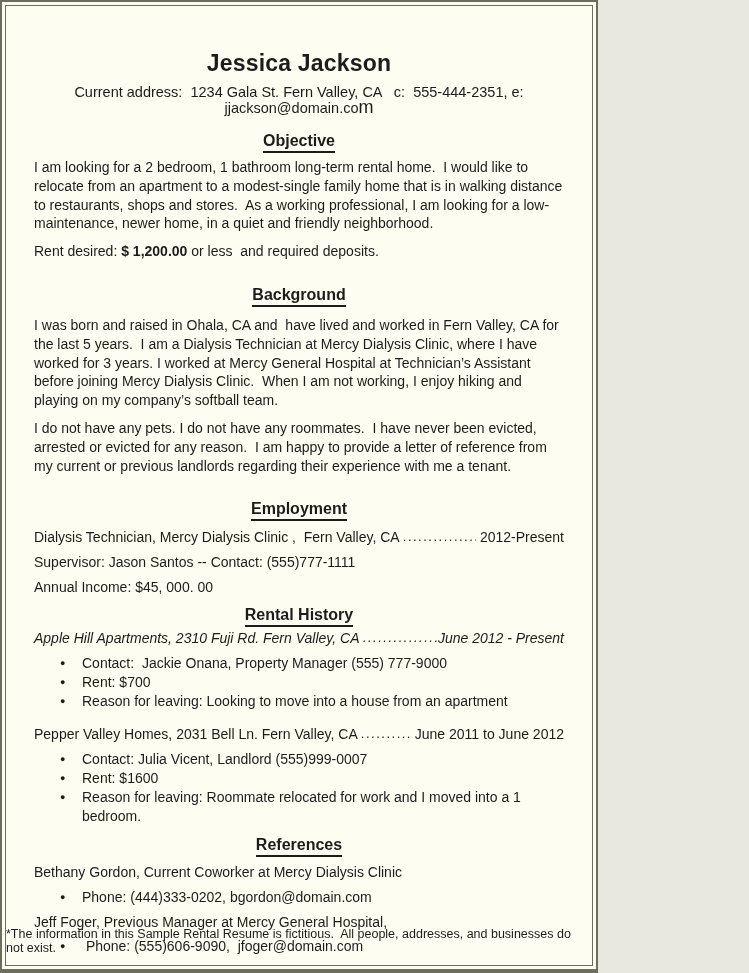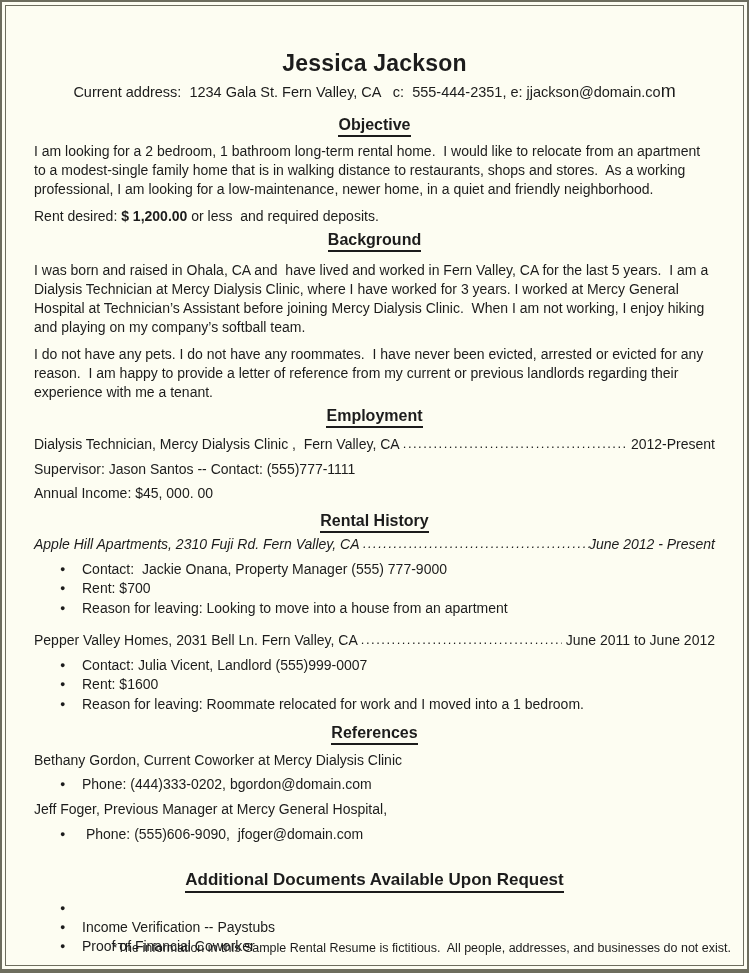--- a/index.html
+++ b/index.html
@@ -3,21 +3,21 @@
 <meta charset="utf-8">
 <style>
   html,body { margin:0; padding:0; }
   body {
     width:749px; height:973px;
     background:#e8e8e0;
     font-family:"Liberation Sans","DejaVu Sans",sans-serif;
     color:#1c1c1c;
   }
   .page-outer {
-    position:absolute; left:0; top:0; width:749px; height:973px;
+    position:absolute; left:0; top:0; width:598px; height:973px;
     box-sizing:border-box;
     background:#fdfdf2;
     border:2px solid #6d6d5e;
     border-bottom-width:4px;
     padding:3px;
   }
   .page-inner {
     position:relative;
     box-sizing:border-box;
     width:100%; height:100%;
@@ -33,21 +33,21 @@
   }
   .contact-line {
     text-align:center;
     font-size:14.5px;
     margin-top:7px;
   }
   .big-m { font-size:18px; line-height:14px; }
   .heading {
     text-align:center;
     font-size:16px; font-weight:bold;
-    margin-top:5px;
+    margin-top:25px;
   }
   .heading .hu {
     display:inline-block;
     border-bottom:2px solid #1c1c1c;
     padding-bottom:1px;
     white-space:pre-wrap;
   }
   .heading.big { font-size:17px; margin-top:26px; }
   .para {
     font-size:14px; line-height:18.8px;

